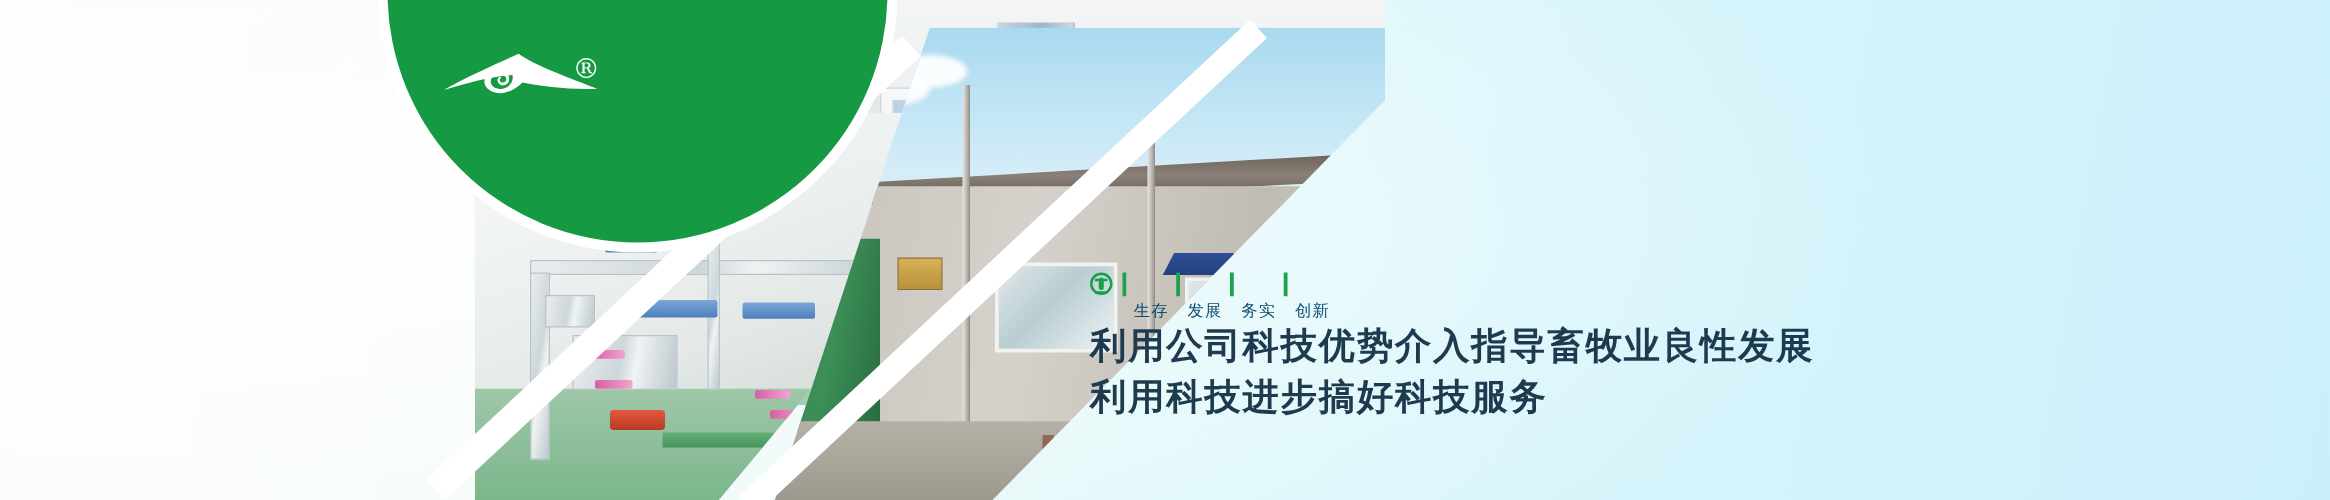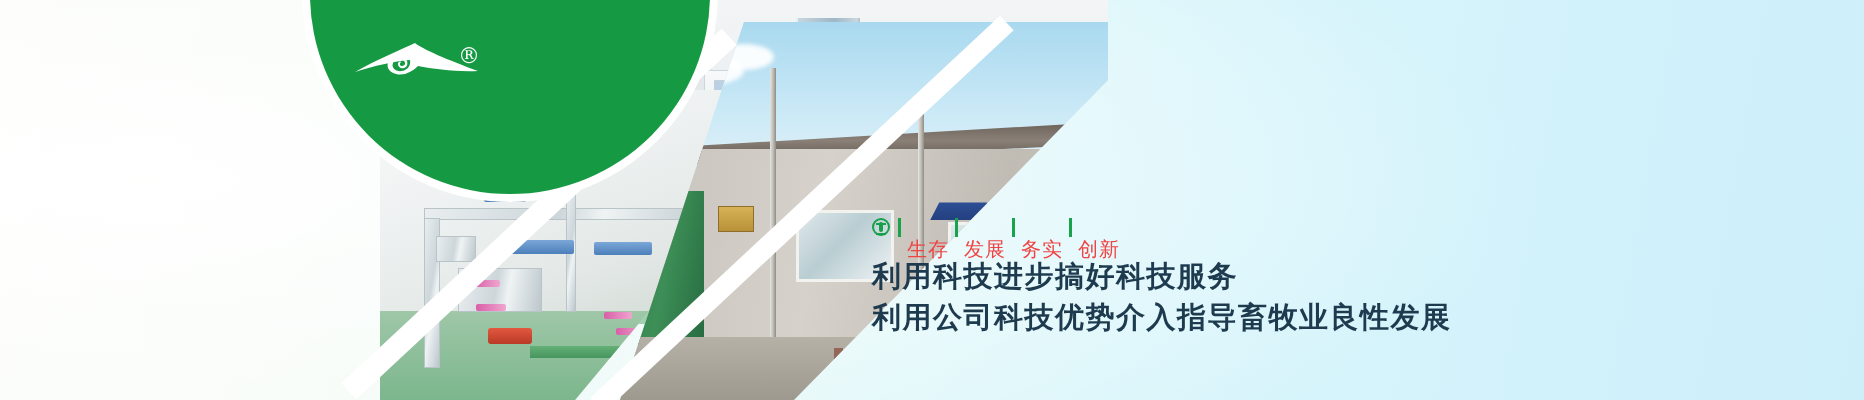--- a/index.html
+++ b/index.html
@@ -175,21 +175,21 @@
   }
   .tag-icon::after{
     content:"";position:absolute;left:2px;top:3px;width:10px;height:8px;
     border-top:2px solid #17a04a;border-bottom:2px solid #17a04a;
     transform:skewX(0deg);
   }
   .tag-bar{
     width:3px;height:19px;background:#19a34c;flex:0 0 auto;
   }
   .tag-word{
-    font-size:20px;color:#ef4444;letter-spacing:1px;
+    font-size:13px;color:#0c4a6e;letter-spacing:1px;
     padding:0 3px;white-space:nowrap;margin-top:44px;
   }
   .headline{
     font-size:29px;font-weight:bold;color:#1d3a4e;
     line-height:1.42;letter-spacing:1.5px;white-space:nowrap;
   }
 </style>
 </head>
 <body>
 
@@ -291,17 +291,17 @@
       <span class="tag-bar"></span>
       <span class="tag-word">生存</span>
       <span class="tag-bar"></span>
       <span class="tag-word">发展</span>
       <span class="tag-bar"></span>
       <span class="tag-word">务实</span>
       <span class="tag-bar"></span>
       <span class="tag-word">创新</span>
     </div>
 
+    <div class="headline">利用公司科技优势介入指导畜牧业良性发展</div>
     <div class="headline">利用科技进步搞好科技服务</div>
-    <div class="headline">利用公司科技优势介入指导畜牧业良性发展</div>
   </div>
 
 </div>
 
 </body></html>

